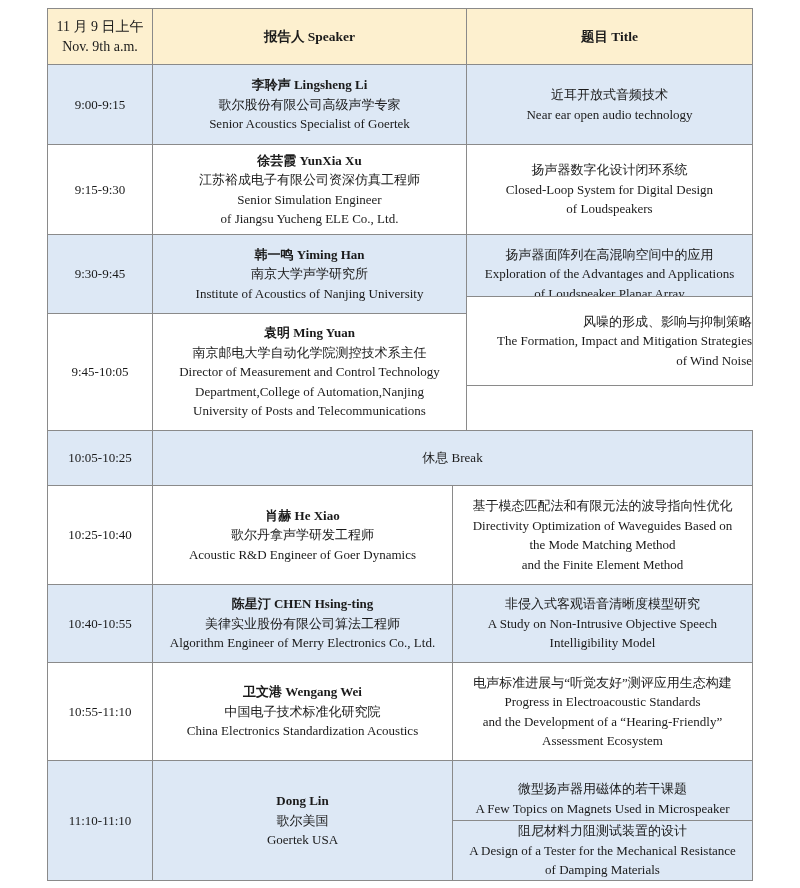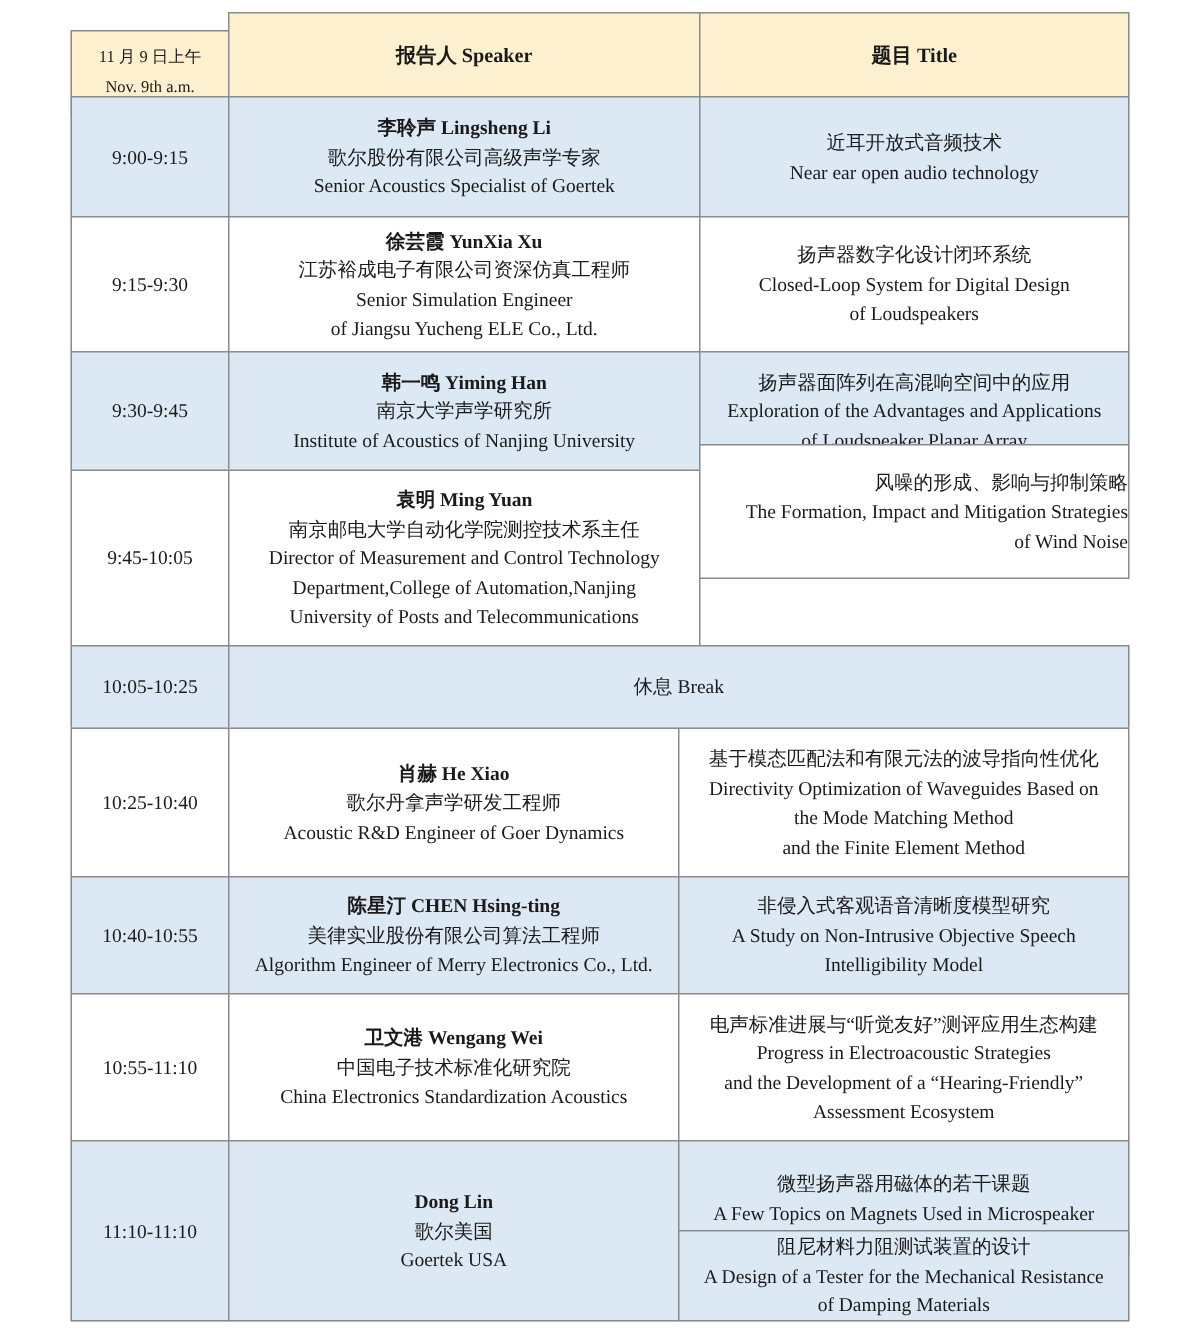--- a/index.html
+++ b/index.html
@@ -13,21 +13,21 @@
   .blue { background:#dde8f5; }
   .white { background:#ffffff; }
   .b { font-weight:bold; }
   .hd { font-weight:bold; font-size:13.5px; }
 </style>
 </head>
 <body>
 
 <div class="tbl">
 
-  <div class="cell hdr" style="left:0;top:12px;width:106px;height:57px;font-size:11px;align-items:center;">
+  <div class="cell hdr" style="left:0;top:0;width:106px;height:57px;font-size:14px;align-items:center;">
     <div>11 月 9 日上午</div>
     <div>Nov. 9th a.m.</div>
   </div>
   <div class="cell hdr hd" style="left:105px;top:0;width:315px;height:57px;">
     <div>报告人  Speaker</div>
   </div>
   <div class="cell hdr hd" style="left:419px;top:0;width:287px;height:57px;">
     <div>题目  Title</div>
   </div>
 
@@ -128,21 +128,21 @@
   <div class="cell white" style="left:0;top:654px;width:106px;height:99px;">
       <div>10:55-11:10</div>
     </div>
   <div class="cell white" style="left:105px;top:654px;width:301px;height:99px;">
     <div class="b">卫文港  Wengang Wei</div>
     <div>中国电子技术标准化研究院</div>
     <div>China Electronics Standardization Acoustics</div>
   </div>
   <div class="cell white" style="left:405px;top:654px;width:301px;height:99px;">
     <div>电声标准进展与“听觉友好”测评应用生态构建</div>
-    <div>Progress in Electroacoustic Strategies</div>
+    <div>Progress in Electroacoustic Standards</div>
     <div>and the Development of a “Hearing-Friendly”</div>
     <div>Assessment Ecosystem</div>
   </div>
 
   <div class="cell blue" style="left:0;top:752px;width:106px;height:121px;">
       <div>11:10-11:10</div>
     </div>
   <div class="cell blue" style="left:105px;top:752px;width:301px;height:121px;">
     <div class="b">Dong Lin</div>
     <div>歌尔美国</div>

